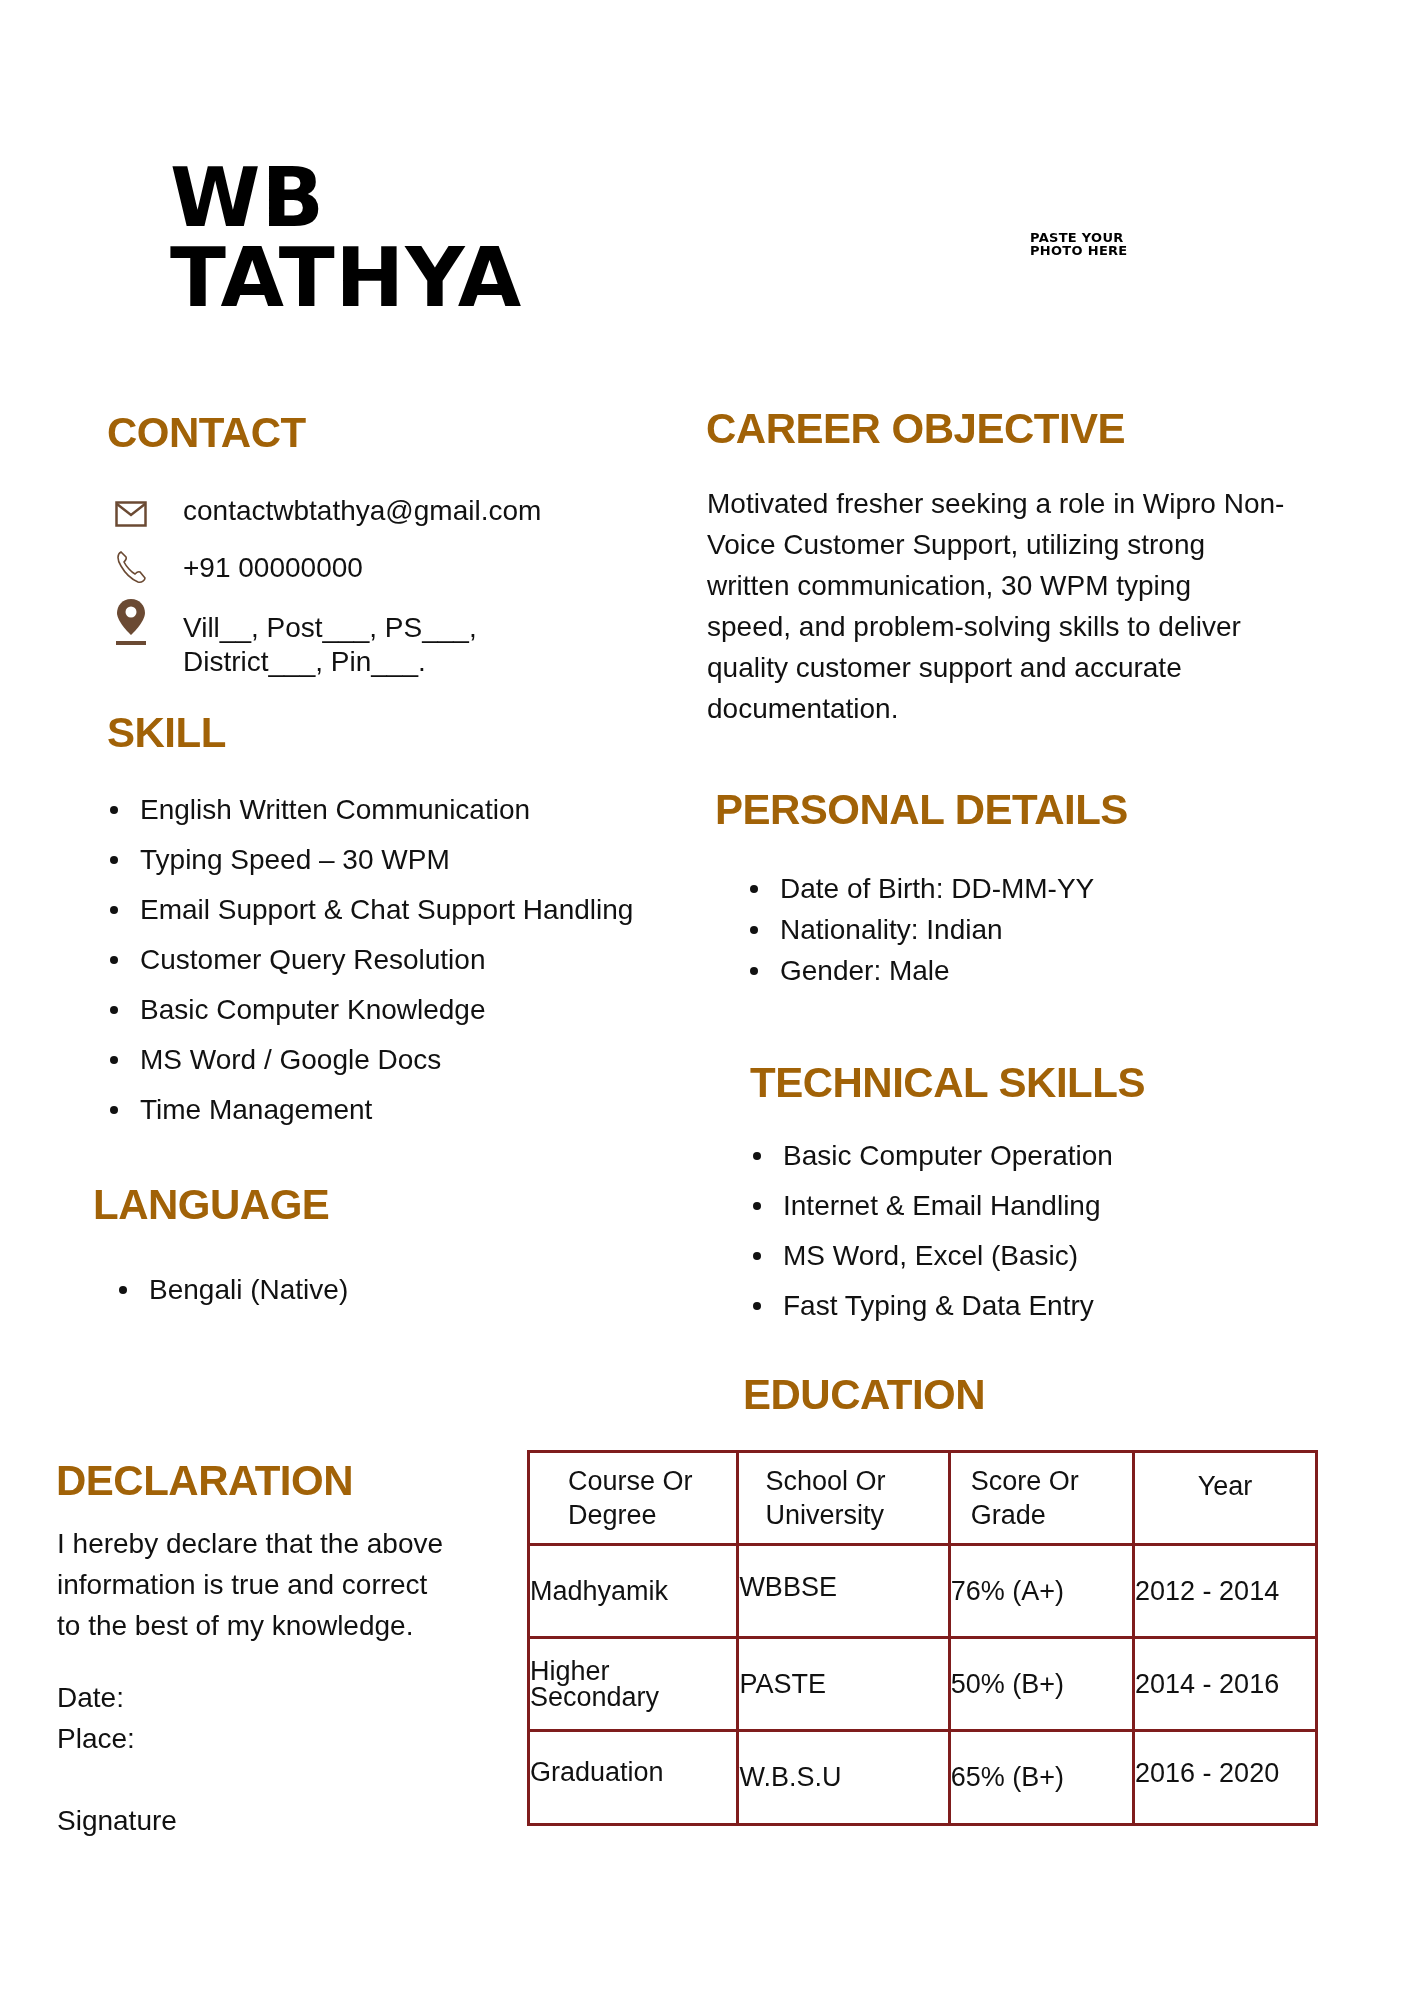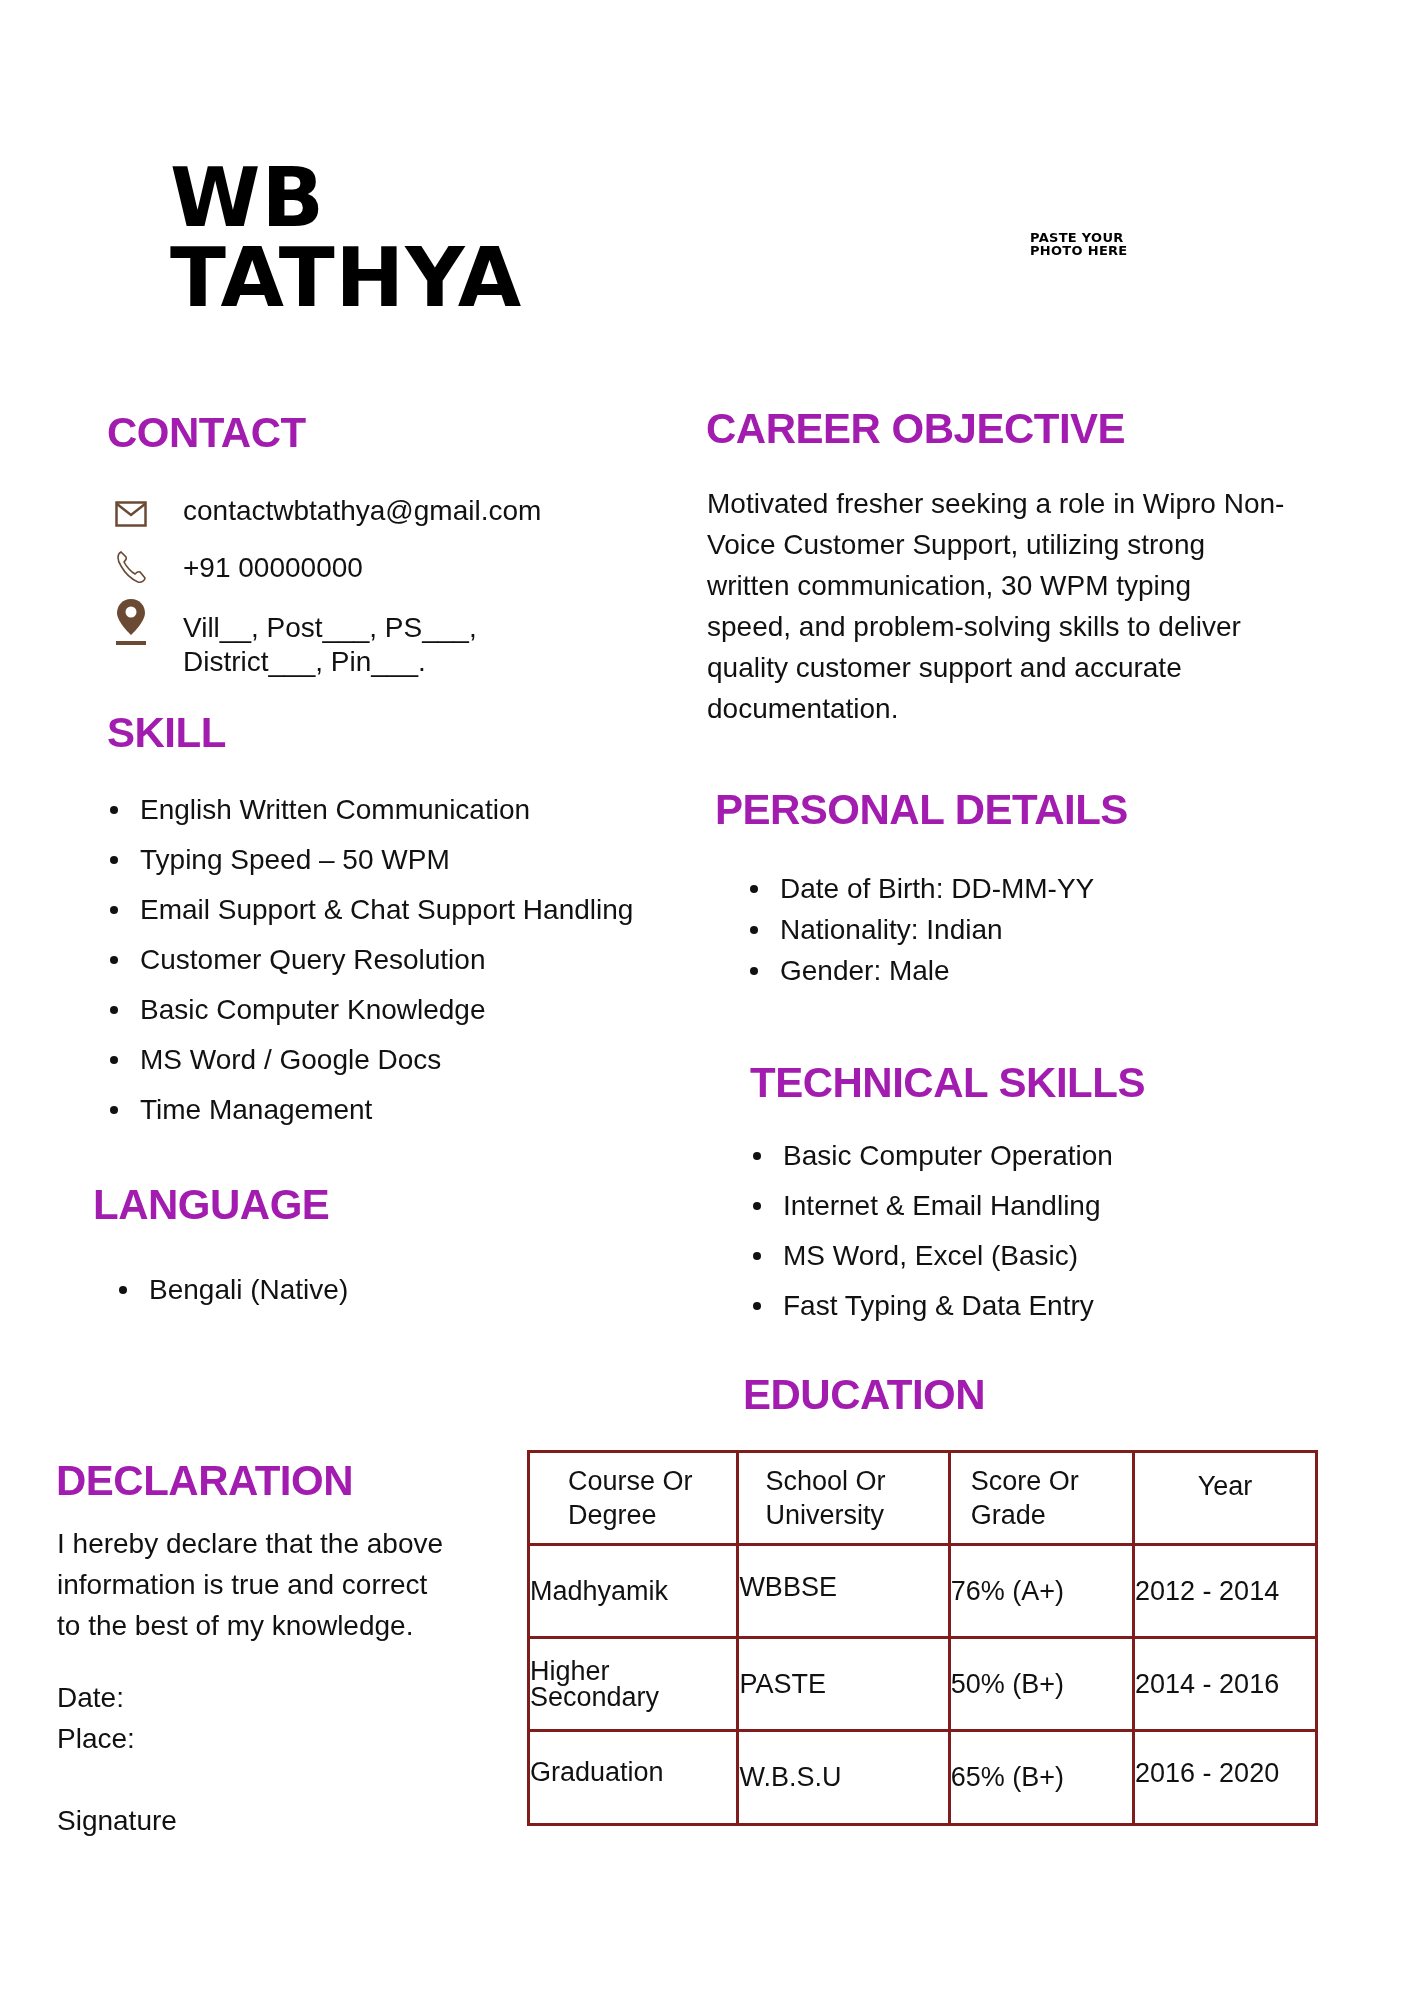--- a/index.html
+++ b/index.html
@@ -1,21 +1,21 @@
 <!DOCTYPE html>
 <html><head>
 <meta charset="utf-8">
 <style>
   html, body { margin:0; padding:0; }
   body { width:1414px; height:2000px; background:#ffffff; position:relative; overflow:hidden;
          font-family:"Liberation Sans", "DejaVu Sans", sans-serif; color:#111; }
   .abs { position:absolute; }
   .name { left:170px; top:158px; font-family:"DejaVu Sans", sans-serif; font-weight:bold; font-size:82px; line-height:80px; letter-spacing:1px; color:#000; }
   .photo-text { left:1030px; top:231px; font-family:"DejaVu Sans", sans-serif; font-weight:bold; font-size:13px; line-height:13px; color:#000; letter-spacing:0.3px; }
-  h2 { margin:0; position:absolute; font-family:"Liberation Sans", sans-serif; font-weight:bold; font-size:42px; line-height:46px; color:#a21caf; letter-spacing:-0.5px; }
+  h2 { margin:0; position:absolute; font-family:"Liberation Sans", sans-serif; font-weight:bold; font-size:42px; line-height:46px; color:#a16207; letter-spacing:-0.5px; }
   .body-text { font-family:"Liberation Sans", sans-serif; font-size:28px; color:#111; }
   .contact-row { position:absolute; left:113px; display:flex; align-items:flex-start; }
   .contact-row .ic { width:36px; height:40px; display:flex; align-items:center; justify-content:center; }
   .contact-row .txt { position:absolute; left:70px; white-space:nowrap; font-size:28px; line-height:34px; }
   ul.blist { list-style:none; margin:0; padding:0; position:absolute; }
   ul.blist li { position:relative; padding-left:30px; font-size:28px; white-space:nowrap; }
   ul.blist li .dot { position:absolute; left:0; top:50%; width:8px; height:8px; margin-top:-4px; border-radius:50%; background:#111; }
   .para { position:absolute; font-size:28px; line-height:41px; }
   table.edu { position:absolute; left:527px; top:1450px; width:791px; height:373px; border-collapse:collapse; font-family:"Liberation Sans", sans-serif; font-size:27px; }
   table.edu td, table.edu th { border:3px solid #7f1d1d; font-weight:normal; padding:0; vertical-align:middle; }
@@ -66,21 +66,21 @@
   </span>
   <span class="txt body-text" style="top:14px; line-height:34px;">
     <span style="display:block;">Vill__, Post___, PS___,</span>
     <span style="display:block;">District___, Pin___.</span>
   </span>
 </div>
 
 <h2 style="left:107px; top:710px;">SKILL</h2>
 <ul class="blist body-text" style="left:110px; top:785px; line-height:50px;">
   <li><span class="dot"></span><span>English Written Communication</span></li>
-  <li><span class="dot"></span><span>Typing Speed – 50 WPM</span></li>
+  <li><span class="dot"></span><span>Typing Speed – 30 WPM</span></li>
   <li><span class="dot"></span><span>Email Support &amp; Chat Support Handling</span></li>
   <li><span class="dot"></span><span>Customer Query Resolution</span></li>
   <li><span class="dot"></span><span>Basic Computer Knowledge</span></li>
   <li><span class="dot"></span><span>MS Word / Google Docs</span></li>
   <li><span class="dot"></span><span>Time Management</span></li>
 </ul>
 
 <h2 style="left:93px; top:1182px;">LANGUAGE</h2>
 <ul class="blist body-text" style="left:119px; top:1265px; line-height:50px;">
   <li><span class="dot"></span><span>Bengali (Native)</span></li>

